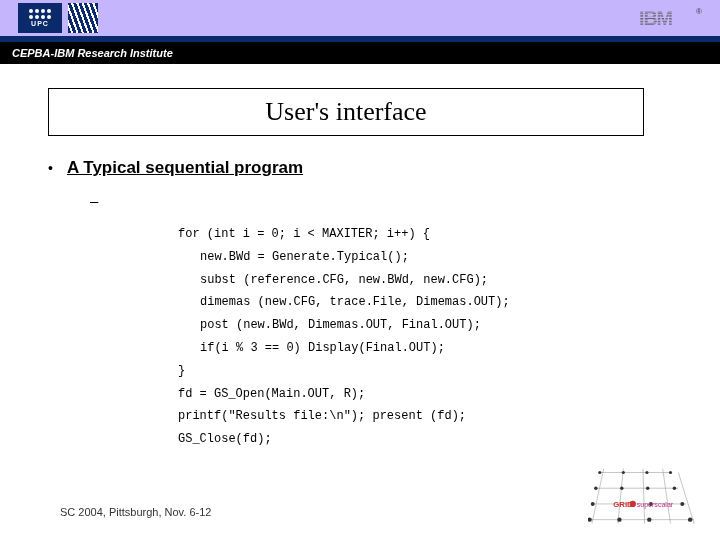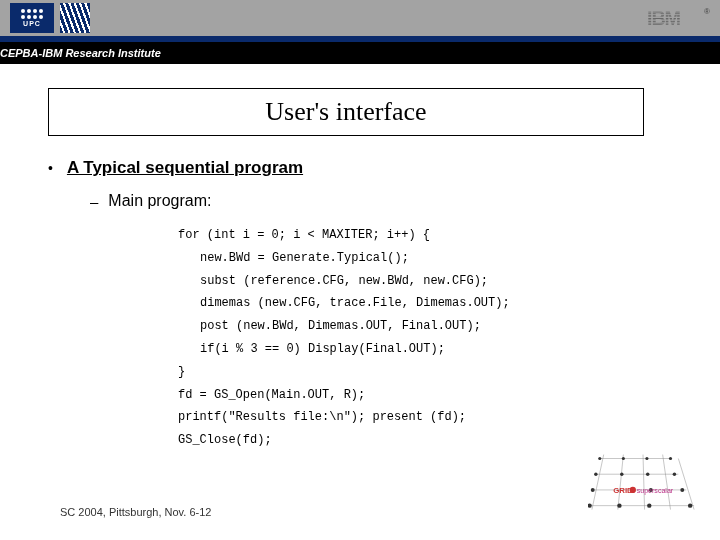--- a/index.html
+++ b/index.html
@@ -7,25 +7,25 @@
     width: 720px;
     height: 540px;
     background: #fff;
     font-family: Arial, Helvetica, sans-serif;
     position: relative;
     overflow: hidden;
   }
   .topbar {
     width: 100%;
     height: 36px;
-    background: #a3a3a3;
+    background: #c4b5fd;
     display: flex;
     justify-content: space-between;
     align-items: center;
-    padding: 0 10px;
+    padding: 0 18px;
   }
   .logos-left {
     display: flex;
     gap: 6px;
     align-items: center;
   }
   .logo-upc {
     width: 44px; height: 30px;
     background: #0a2a6b;
     display: flex;
@@ -44,21 +44,21 @@
   }
   .logo-stripes::before{
     content:"";position:absolute;inset:0;
     background: repeating-linear-gradient(70deg,#0a2a6b 0 3px,#fff 3px 5px);
   }
   .ibm-wrap{ display:flex;align-items:flex-start; }
   .reg{font-size:8px;color:#444;margin-left:2px;align-self:flex-start;}
   .stripe-blue{width:100%;height:6px;background:#0a2a6b;}
   .subbar{
     width:100%;height:22px;background:#000;
-    display:flex;align-items:center;
+    display:flex;align-items:center;padding-left:12px;
   }
   .subbar span{
     color:#fff;font-size:11px;font-weight:bold;font-style:italic;
   }
   .content{
     padding: 24px 76px 0 48px;
   }
   .title-box{
     border:1px solid #000;
     text-align:center;
@@ -86,21 +86,21 @@
     line-height:1.9;
   }
   .code .indent{padding-left:22px;display:block;}
   .footer{
     position:absolute;
     left:60px;bottom:22px;
     font-size:11px;color:#333;
   }
   .grid-logo{
     position:absolute;
-    right:22px;bottom:18px;
+    right:22px;bottom:4px;
     width:110px;height:72px;
   }
   .grid-logo svg{width:100%;height:100%;}
   .ibm-svg{height:22px;}
 </style>
 </head>
 <body>
 
 <div class="topbar">
   <div class="logos-left">
@@ -141,21 +141,20 @@
 <div class="content">
   <div class="title-box">User's interface</div>
 
   <div class="bullet-row">
     <span class="dot">•</span>
     <span class="b1">A Typical sequential program</span>
   </div>
 
   <div class="sub-row">
     <span class="dash">–</span>
-    <span class="s1">Main program:</span>
   </div>
 
   <div class="code">
     <div>for (int i = 0; i &lt; MAXITER; i++) {</div>
     <span class="indent">new.BWd = Generate.Typical();</span>
     <span class="indent">subst (reference.CFG, new.BWd, new.CFG);</span>
     <span class="indent">dimemas (new.CFG, trace.File, Dimemas.OUT);</span>
     <span class="indent">post (new.BWd, Dimemas.OUT, Final.OUT);</span>
     <span class="indent">if(i % 3 == 0) Display(Final.OUT);</span>
     <div>}</div>

